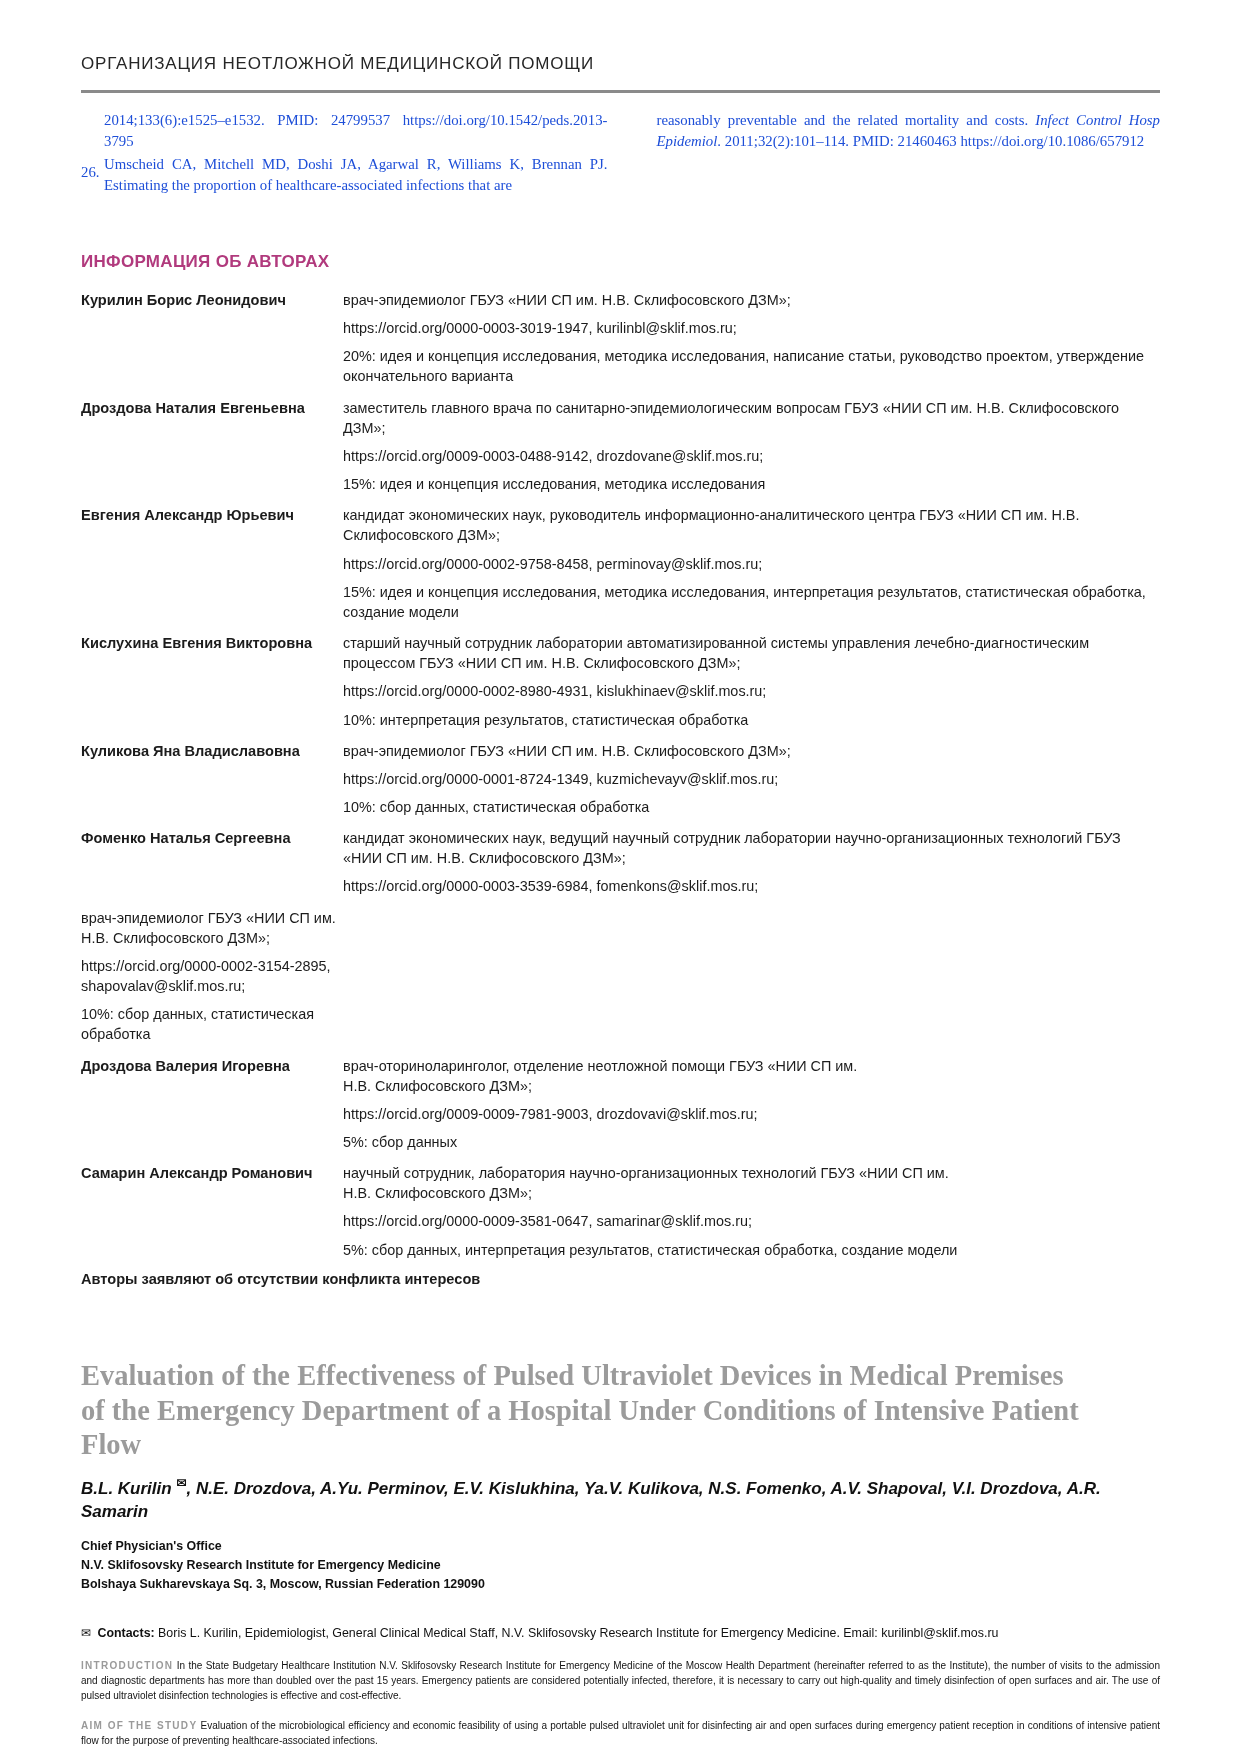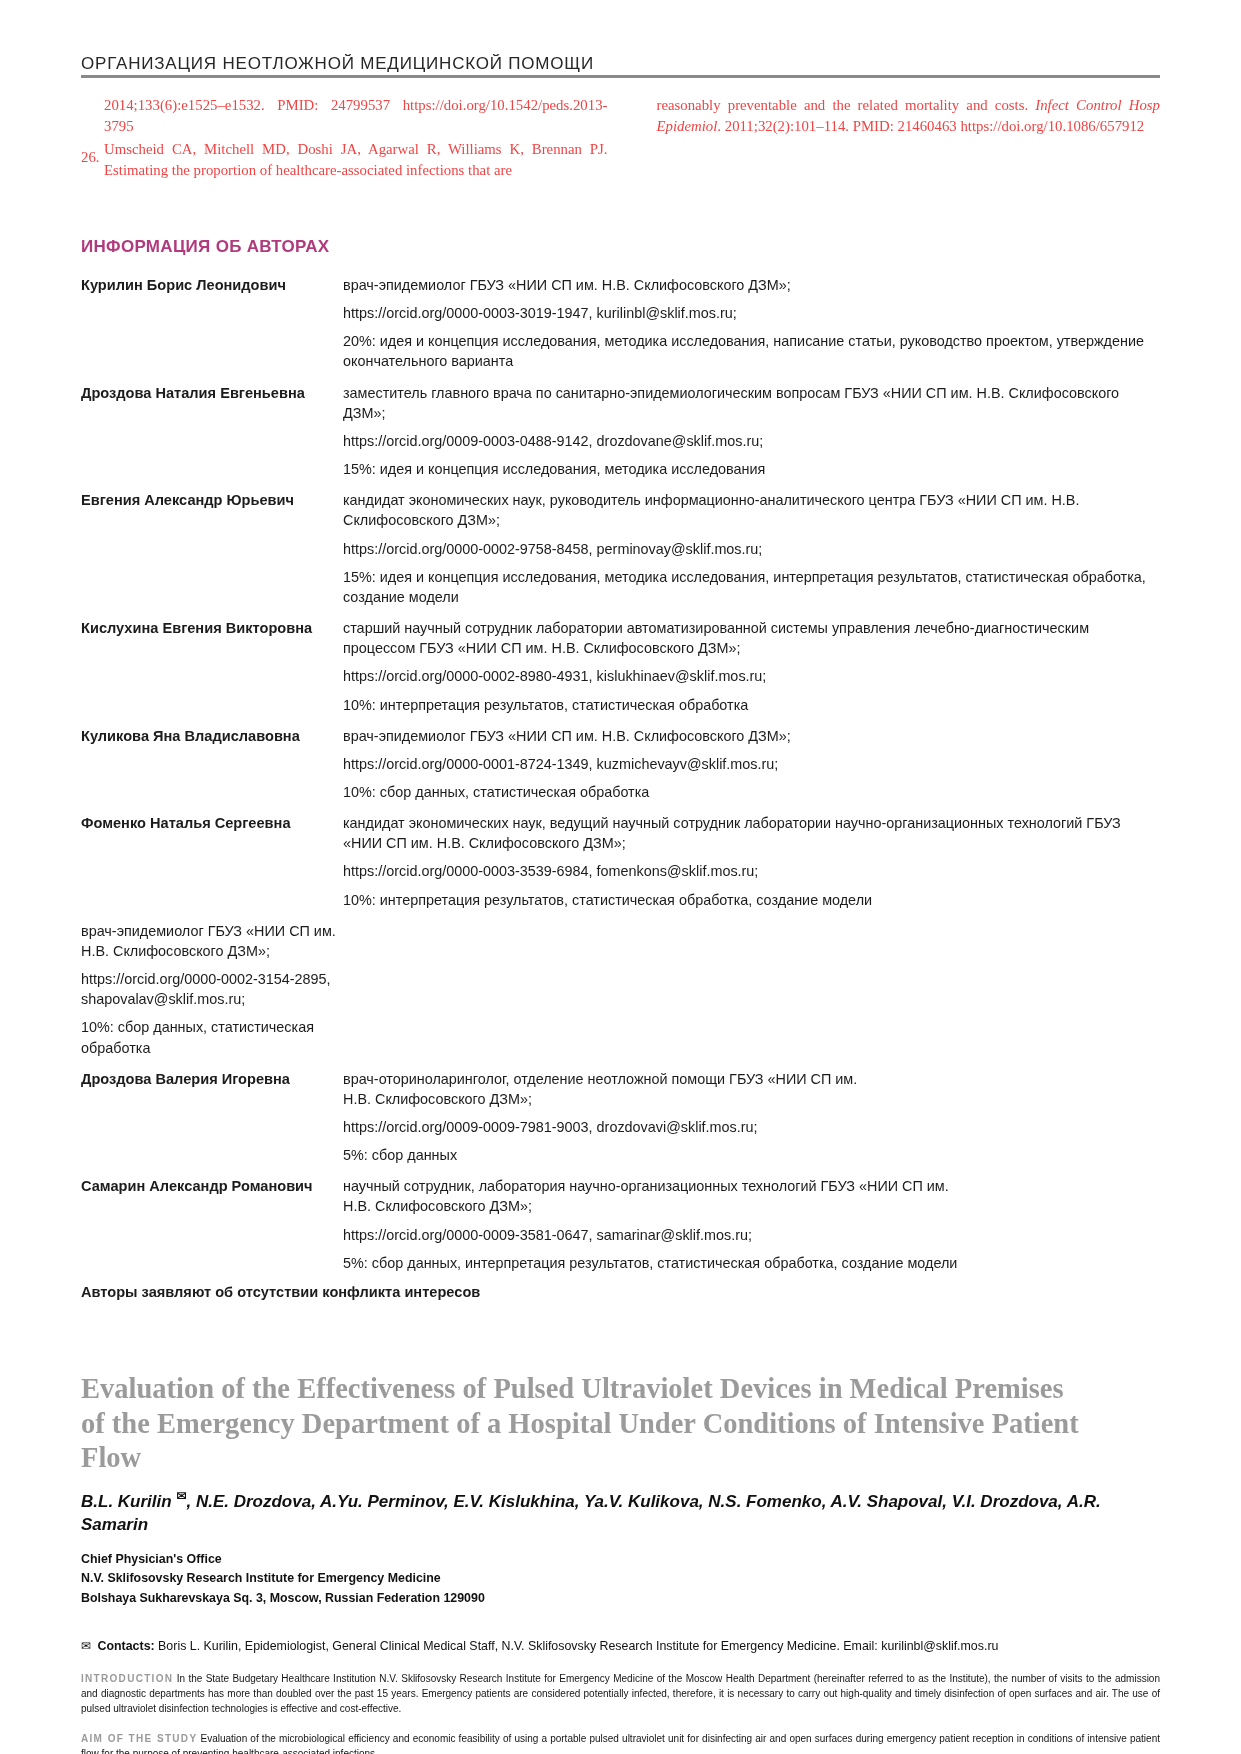--- a/index.html
+++ b/index.html
@@ -5,27 +5,27 @@
   * { box-sizing: border-box; }
   html, body { margin: 0; padding: 0; background: #fff; }
   .page {
     width: 1241px; min-height: 1754px; margin: 0 auto; background: #fff;
     padding: 54px 81px 30px 81px; position: relative;
     font-family: "Liberation Sans", sans-serif; color: #1c1c1c;
   }
   
   .running-head {
     font-size: 17px; letter-spacing: 0.8px; color: #262626;
-    padding-bottom: 1px; border-bottom: 3px solid #8a8a8a;
+    padding-bottom: 16px; border-bottom: 3px solid #8a8a8a;
   }
   
   .refs {
     display: flex; gap: 26px; margin-top: 17px;
     font-family: "Liberation Serif", serif; font-size: 14.8px; line-height: 1.42;
-    text-align: justify; color: #ef4444;
+    text-align: justify; color: #1d4ed8;
   }
   .refs .col { flex: 1 1 0; }
   .ref-item { position: relative; padding-left: 23px; margin-bottom: 2px; }
   .ref-num { position: absolute; left: 0; top: 8px; }
   
   .section-heading {
     margin-top: 54px; font-size: 17px; font-weight: bold; letter-spacing: 0.3px;
   }
   .authors-table { margin-top: 18px; }
   .author-row { display: grid; grid-template-columns: 262px 1fr; margin-bottom: 11px; }
@@ -123,21 +123,20 @@
         <p class="al">https://orcid.org/0000-0001-8724-1349, kuzmichevayv@sklif.mos.ru;</p>
         <p class="al">10%: сбор данных, статистическая обработка</p>
       </div>
     </div>
 
     <div class="author-row">
       <div class="author-name">Фоменко Наталья Сергеевна</div>
       <div class="author-lines">
         <p class="al">кандидат экономических наук, ведущий научный сотрудник лаборатории научно-организационных технологий ГБУЗ «НИИ СП им. Н.В. Склифосовского ДЗМ»;</p>
         <p class="al">https://orcid.org/0000-0003-3539-6984, fomenkons@sklif.mos.ru;</p>
-        <p class="al">10%: интерпретация результатов, статистическая обработка, создание модели</p>
       </div>
     </div>
 
     <div class="author-row">
       <div class="author-lines">
         <p class="al">врач-эпидемиолог ГБУЗ «НИИ СП им. Н.В. Склифосовского ДЗМ»;</p>
         <p class="al">https://orcid.org/0000-0002-3154-2895, shapovalav@sklif.mos.ru;</p>
         <p class="al">10%: сбор данных, статистическая обработка</p>
       </div>
     </div>

